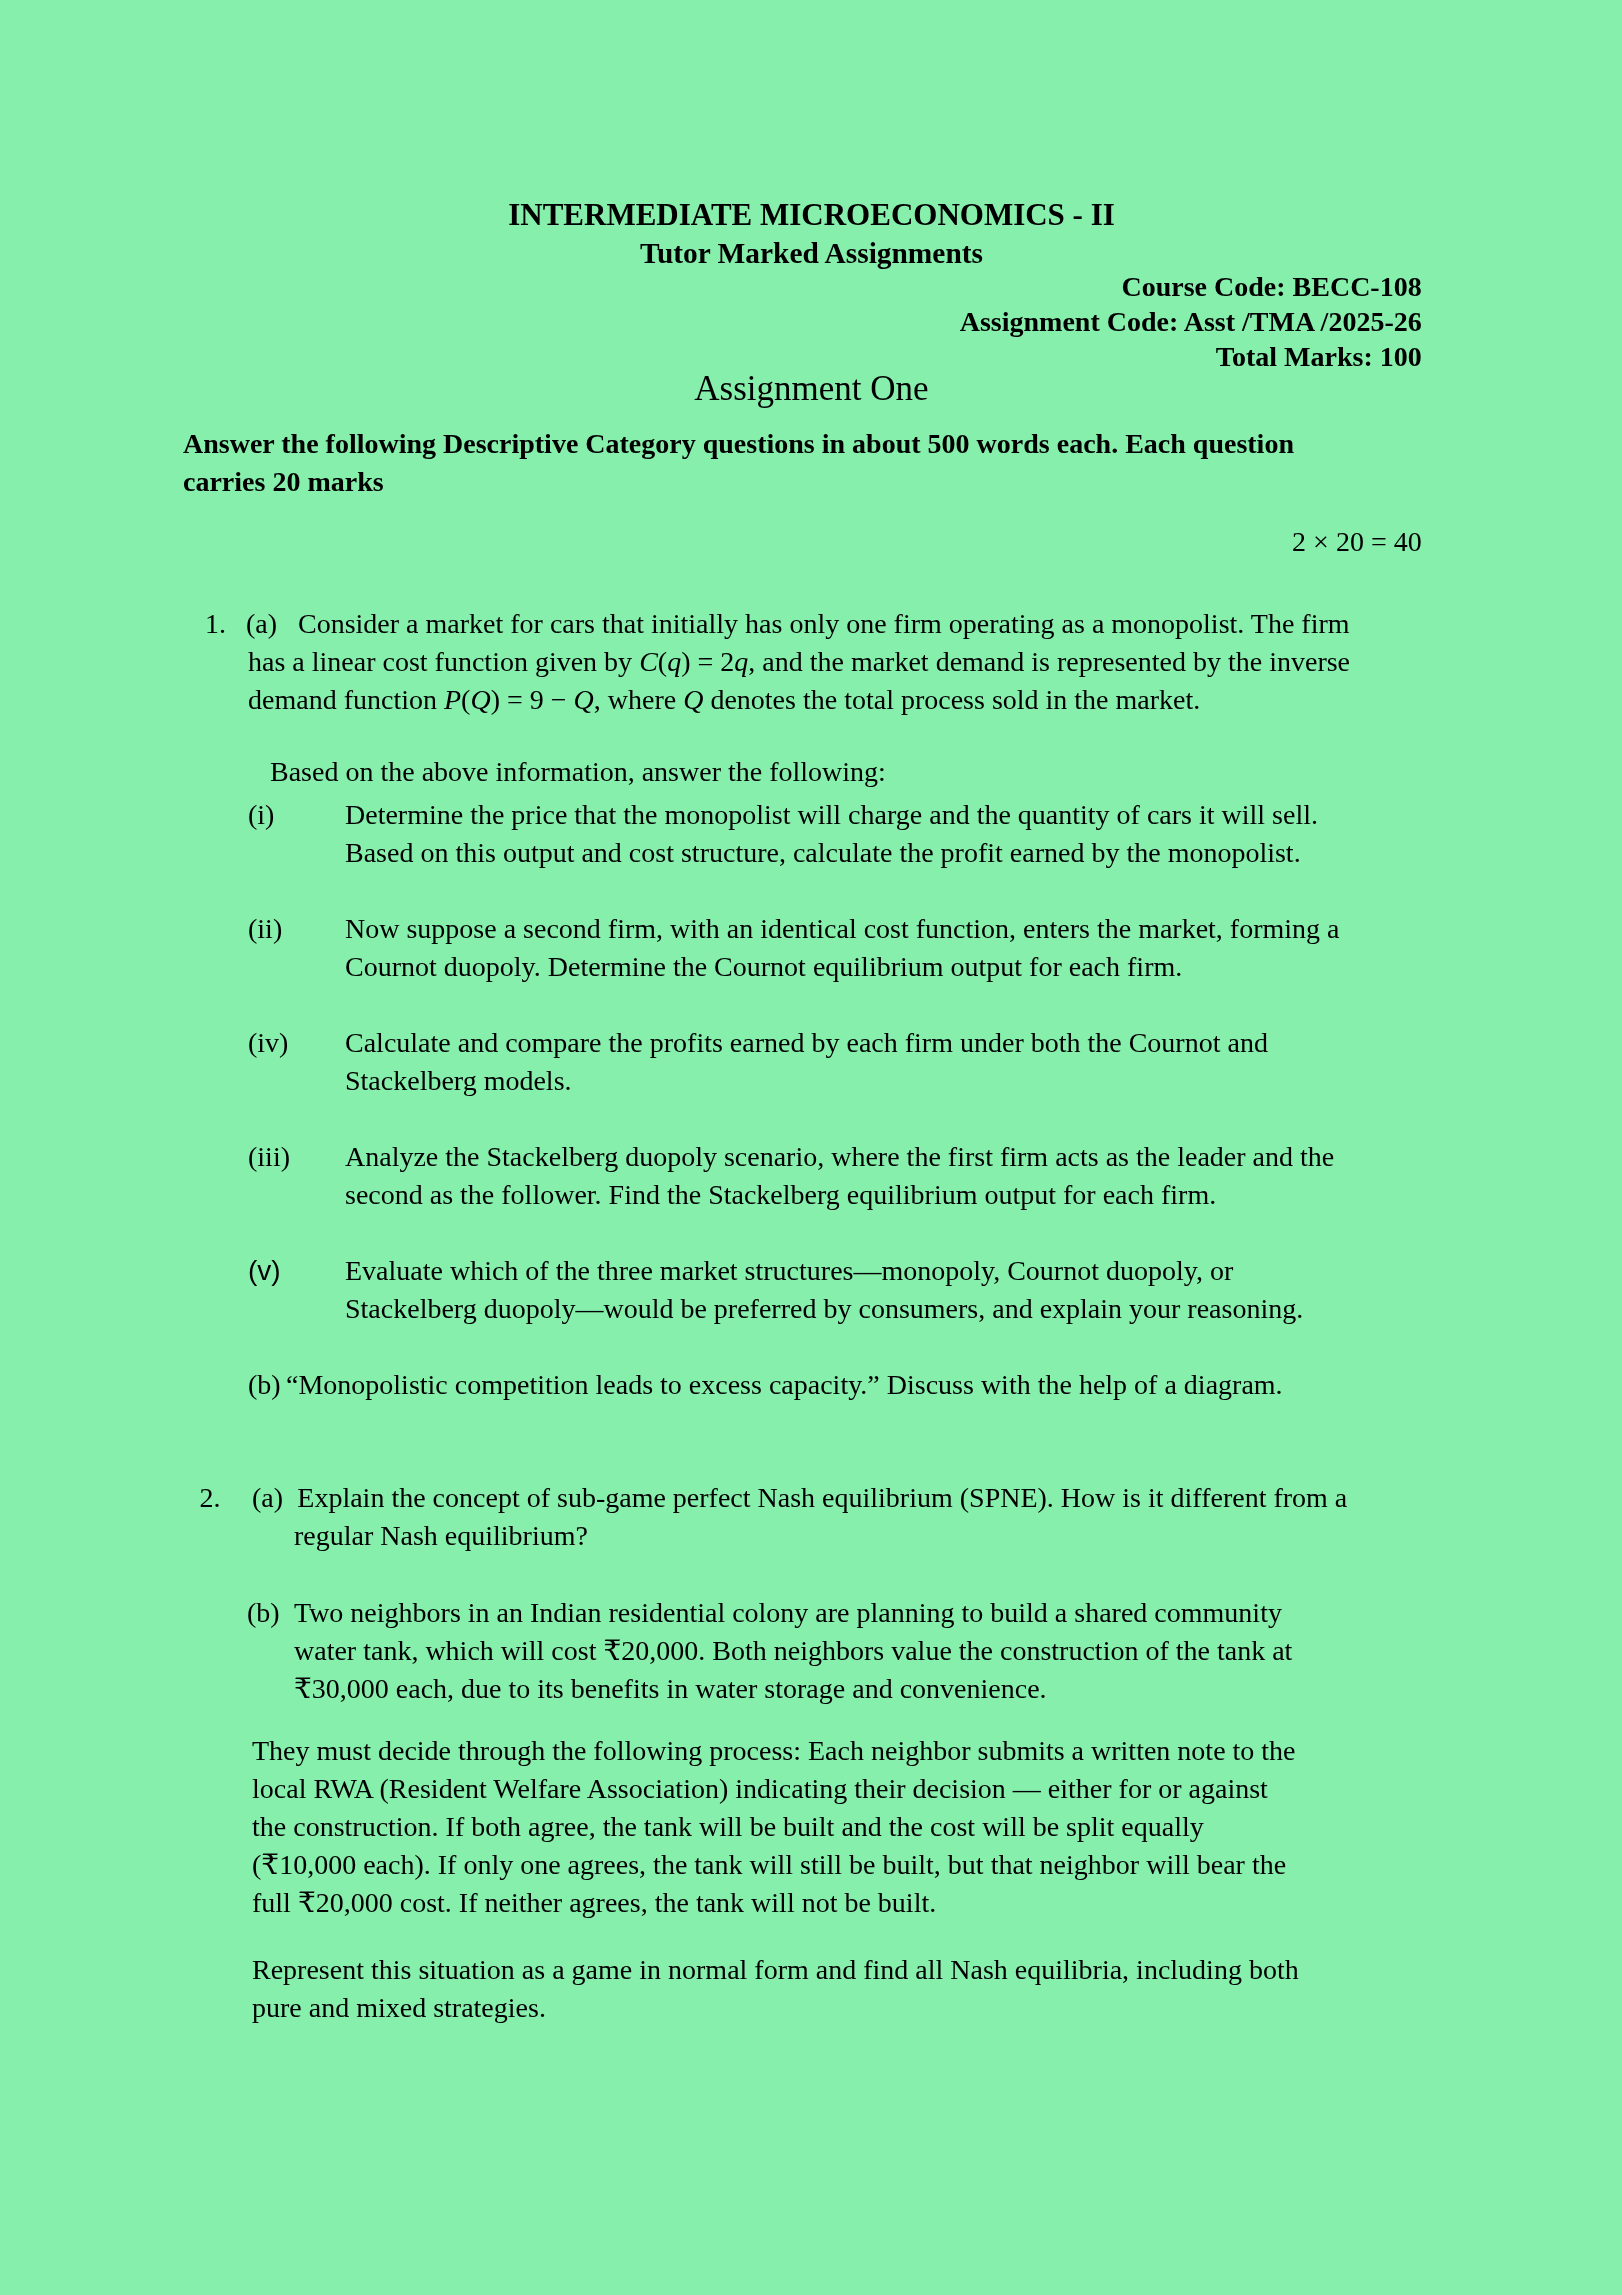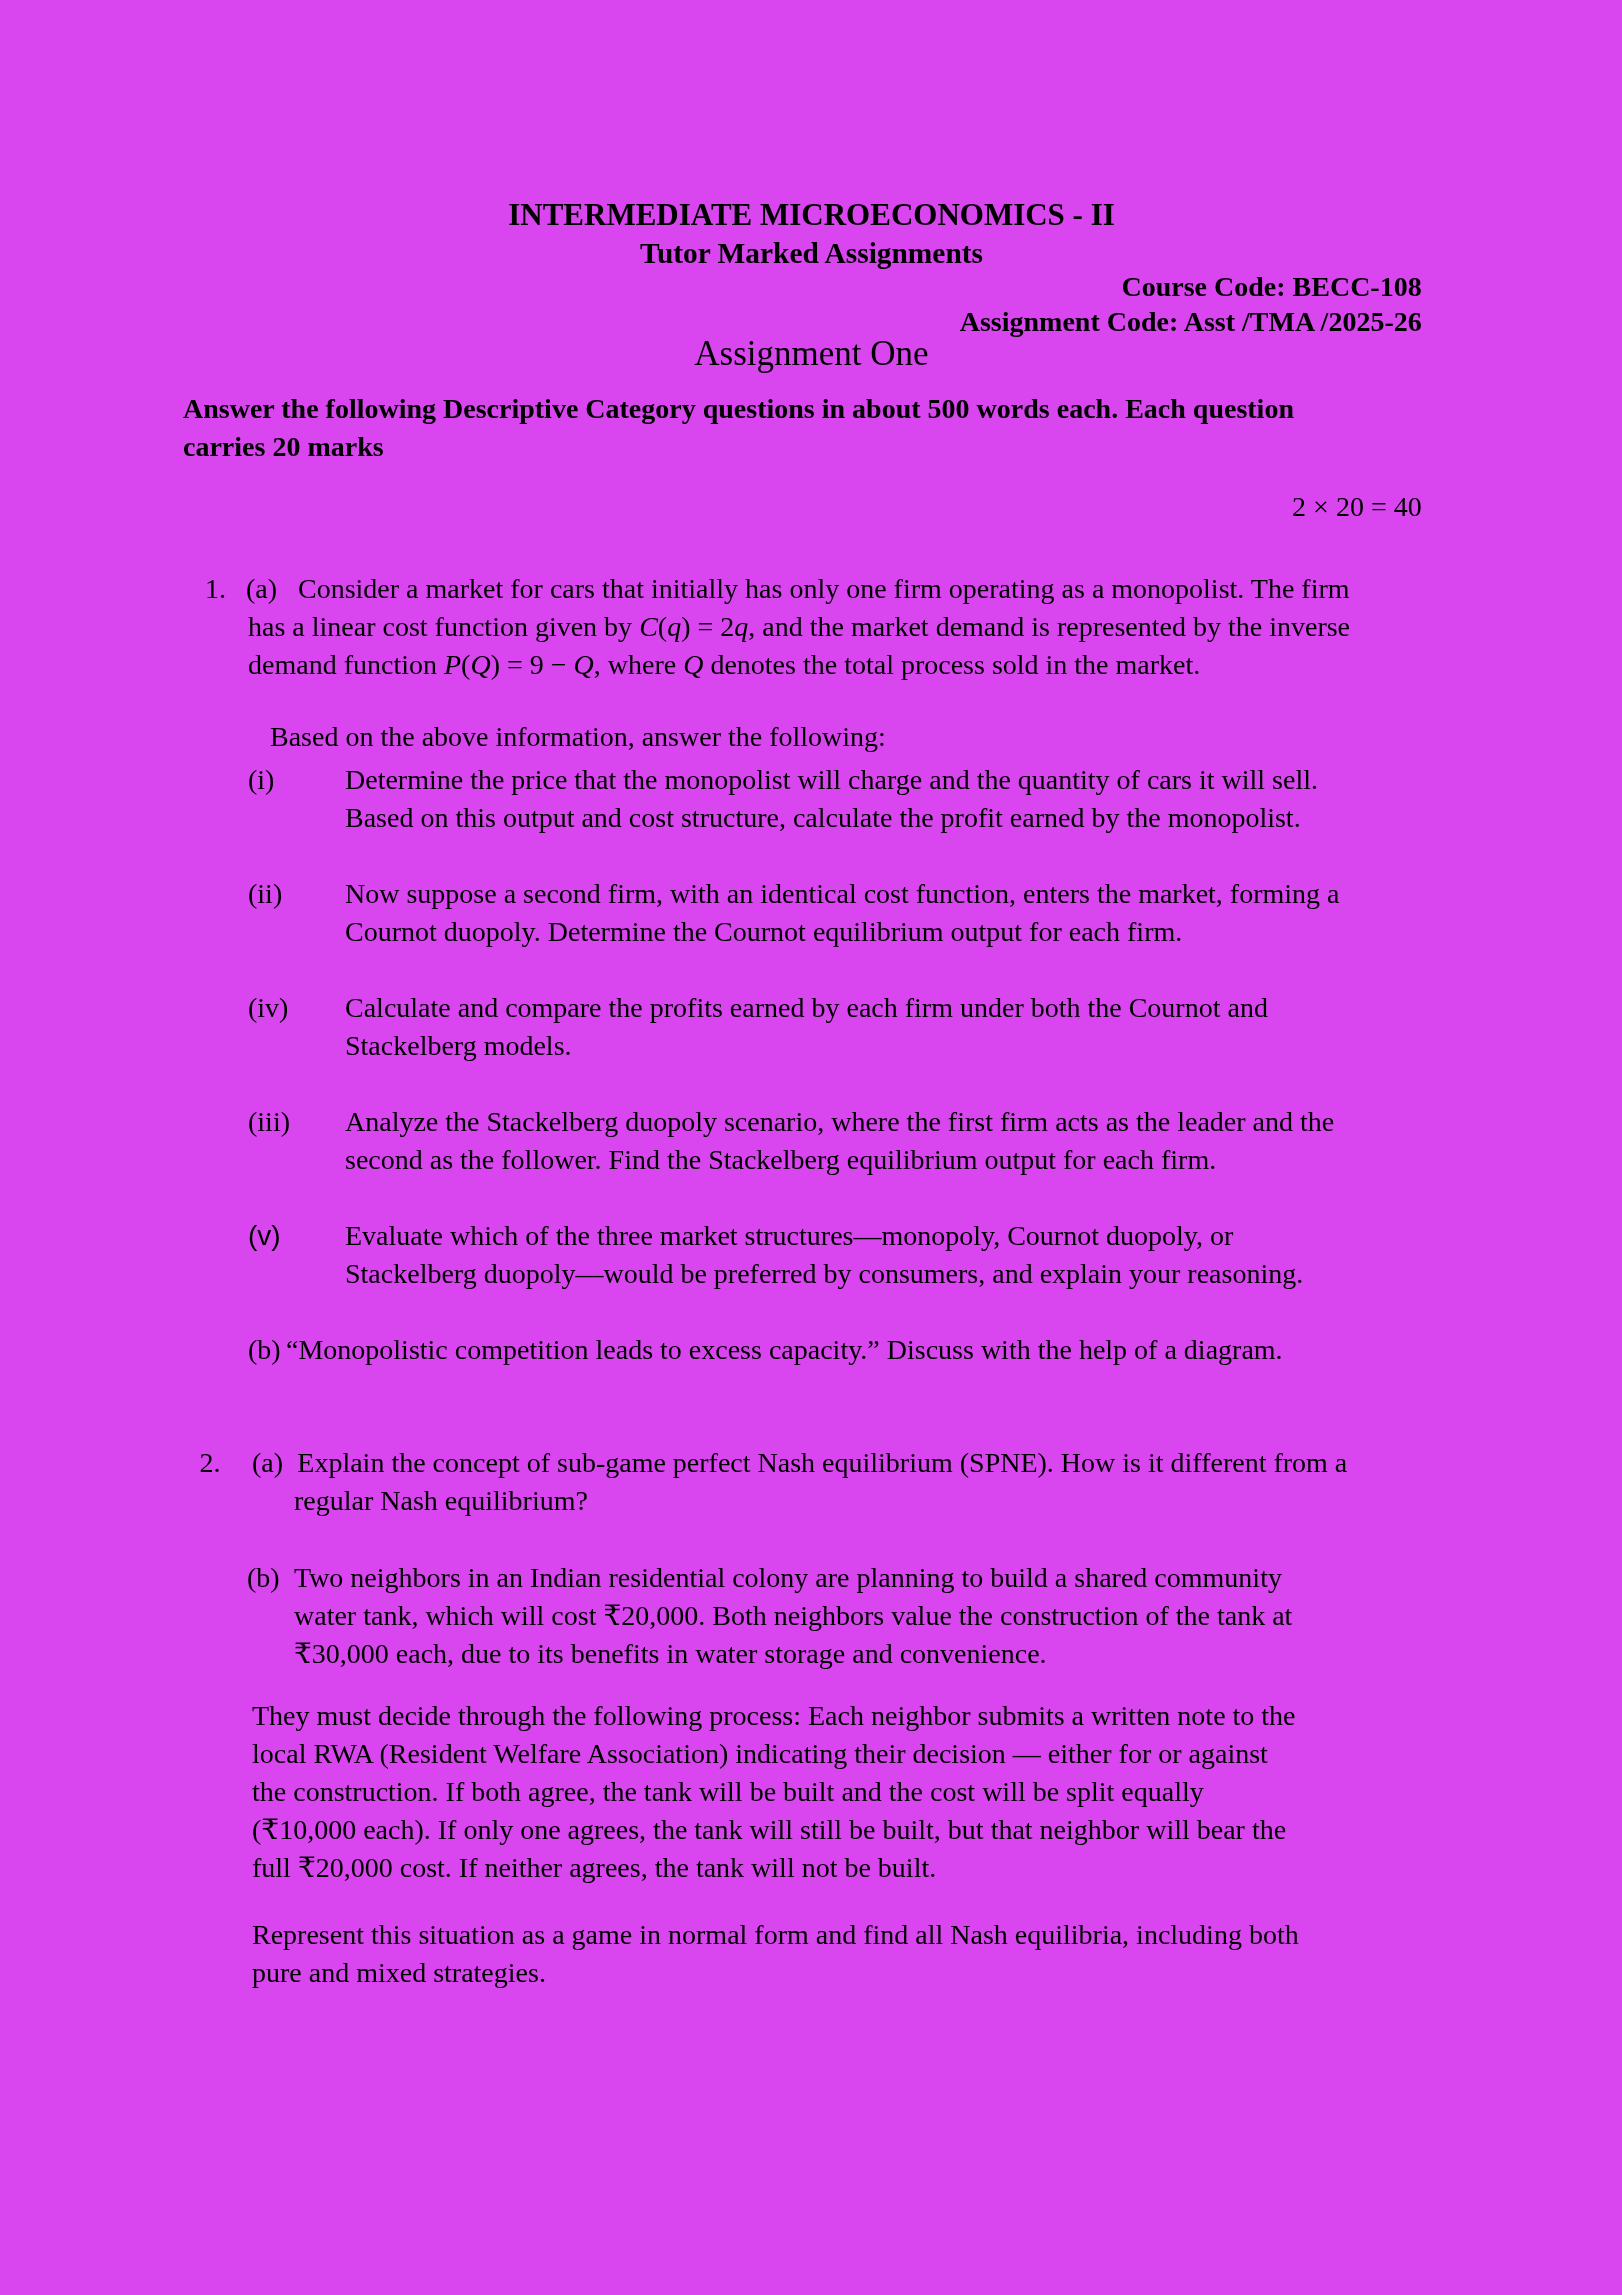--- a/index.html
+++ b/index.html
@@ -1,20 +1,20 @@
 <!DOCTYPE html>
 <html style="font-size:10.5px"><head>
 <meta charset="utf-8">
 <style>
   html, body { margin: 0; padding: 0; background: #ffffff; }
   .page {
     position: relative;
     width: 1623px;
     height: 2295px;
-    background: #d946ef;
+    background: #86efac;
     color: #000000;
     font-family: "Liberation Serif", "DejaVu Serif", serif;
     font-size: 28px;
     line-height: 38px;
     box-sizing: border-box;
     padding: 196px 183px 0 183px;
     overflow: hidden;
   }
   .right { text-align: right; margin-right: 18.3px; }
   .preline { white-space: pre-line; }
@@ -65,20 +65,21 @@
 <body>
 
 <div class="page">
 
   <div class="doc-title">INTERMEDIATE MICROECONOMICS - II</div>
   <div class="doc-subtitle">Tutor Marked Assignments</div>
 
   <div class="meta right">
     <div>Course Code: BECC-108</div>
     <div>Assignment Code: Asst /TMA /2025-26</div>
+    <div>Total Marks: 100</div>
   </div>
 
   <div class="section-heading">Assignment One</div>
 
   <div class="intro preline">Answer the following Descriptive Category questions in about 500 words each. Each question
 carries 20 marks</div>
 
   <div class="marks-line right">2 × 20 = 40</div>
 
   <div class="q1a">

